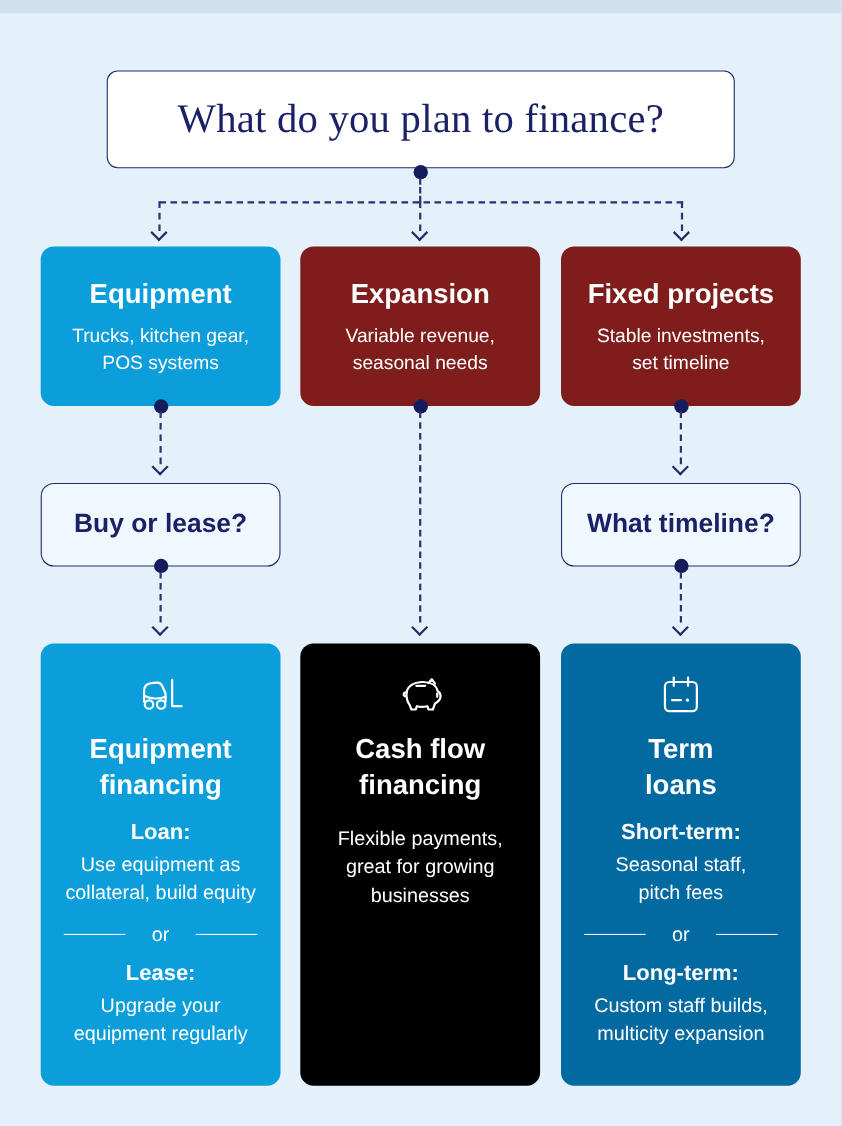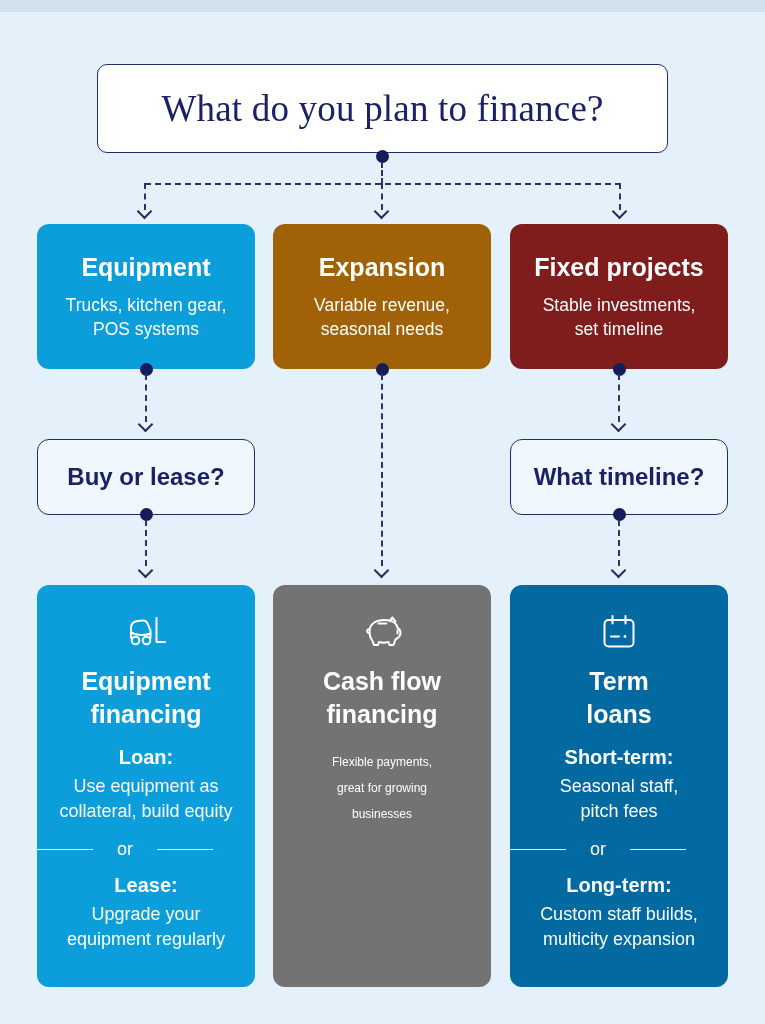--- a/index.html
+++ b/index.html
@@ -62,21 +62,21 @@
     position: absolute;
     top: 212px;
     width: 218px; height: 145px;
     border-radius: 12px;
     color: #ffffff;
     display: flex; flex-direction: column;
     align-items: center; justify-content: center;
     text-align: center;
   }
   .cat-box.c1 { left: 37px;  background: #0c9edb; }
-  .cat-box.c2 { left: 273px; background: #a16207; }
+  .cat-box.c2 { left: 273px; background: #7f1d1d; }
   .cat-box.c3 { left: 510px; background: #7f1d1d; }
   .cat-heading { font-size: 25px; font-weight: 700; margin-bottom: 11px; }
   .cat-subtext { font-size: 17.5px; line-height: 24px; white-space: pre-line; }
 
   
   .q-box {
     position: absolute;
     top: 427px;
     width: 218px; height: 76px;
     background: #f1f8fd;
@@ -94,30 +94,30 @@
     top: 573px;
     width: 218px; height: 402px;
     border-radius: 12px;
     color: #ffffff;
     display: flex; flex-direction: column;
     align-items: center;
     text-align: center;
     padding-top: 23px;
   }
   .res-box.r1 { left: 37px;  background: #0c9edb; }
-  .res-box.r2 { left: 273px; background: #737373; }
+  .res-box.r2 { left: 273px; background: #000000; }
   .res-box.r3 { left: 510px; background: #0369a1; }
   .res-icon { width: 48px; height: 48px; margin-bottom: 9px; }
   .res-icon svg { width: 100%; height: 100%; }
   .res-heading { font-size: 25px; font-weight: 700; line-height: 33px; white-space: pre-line; margin-bottom: 15px; }
   .opt-label { font-size: 20px; font-weight: 700; margin-bottom: 5px; }
   .opt-text  { font-size: 18px; line-height: 25px; white-space: pre-line; }
-  .res-body  { font-size: 12px; line-height: 26px; white-space: pre-line; margin-top: 3px; }
+  .res-body  { font-size: 18px; line-height: 26px; white-space: pre-line; margin-top: 3px; }
   .or-divider {
-    display: flex; align-items: center; 
+    display: flex; align-items: center; justify-content: center;
     gap: 24px;
     margin: 15px 0 14px 0;
     width: 100%;
     font-size: 18px;
   }
   .or-divider .rule { width: 56px; height: 1.5px; background: #ffffff; opacity: 0.95; }
 </style>
 </head>
 <body>
 

